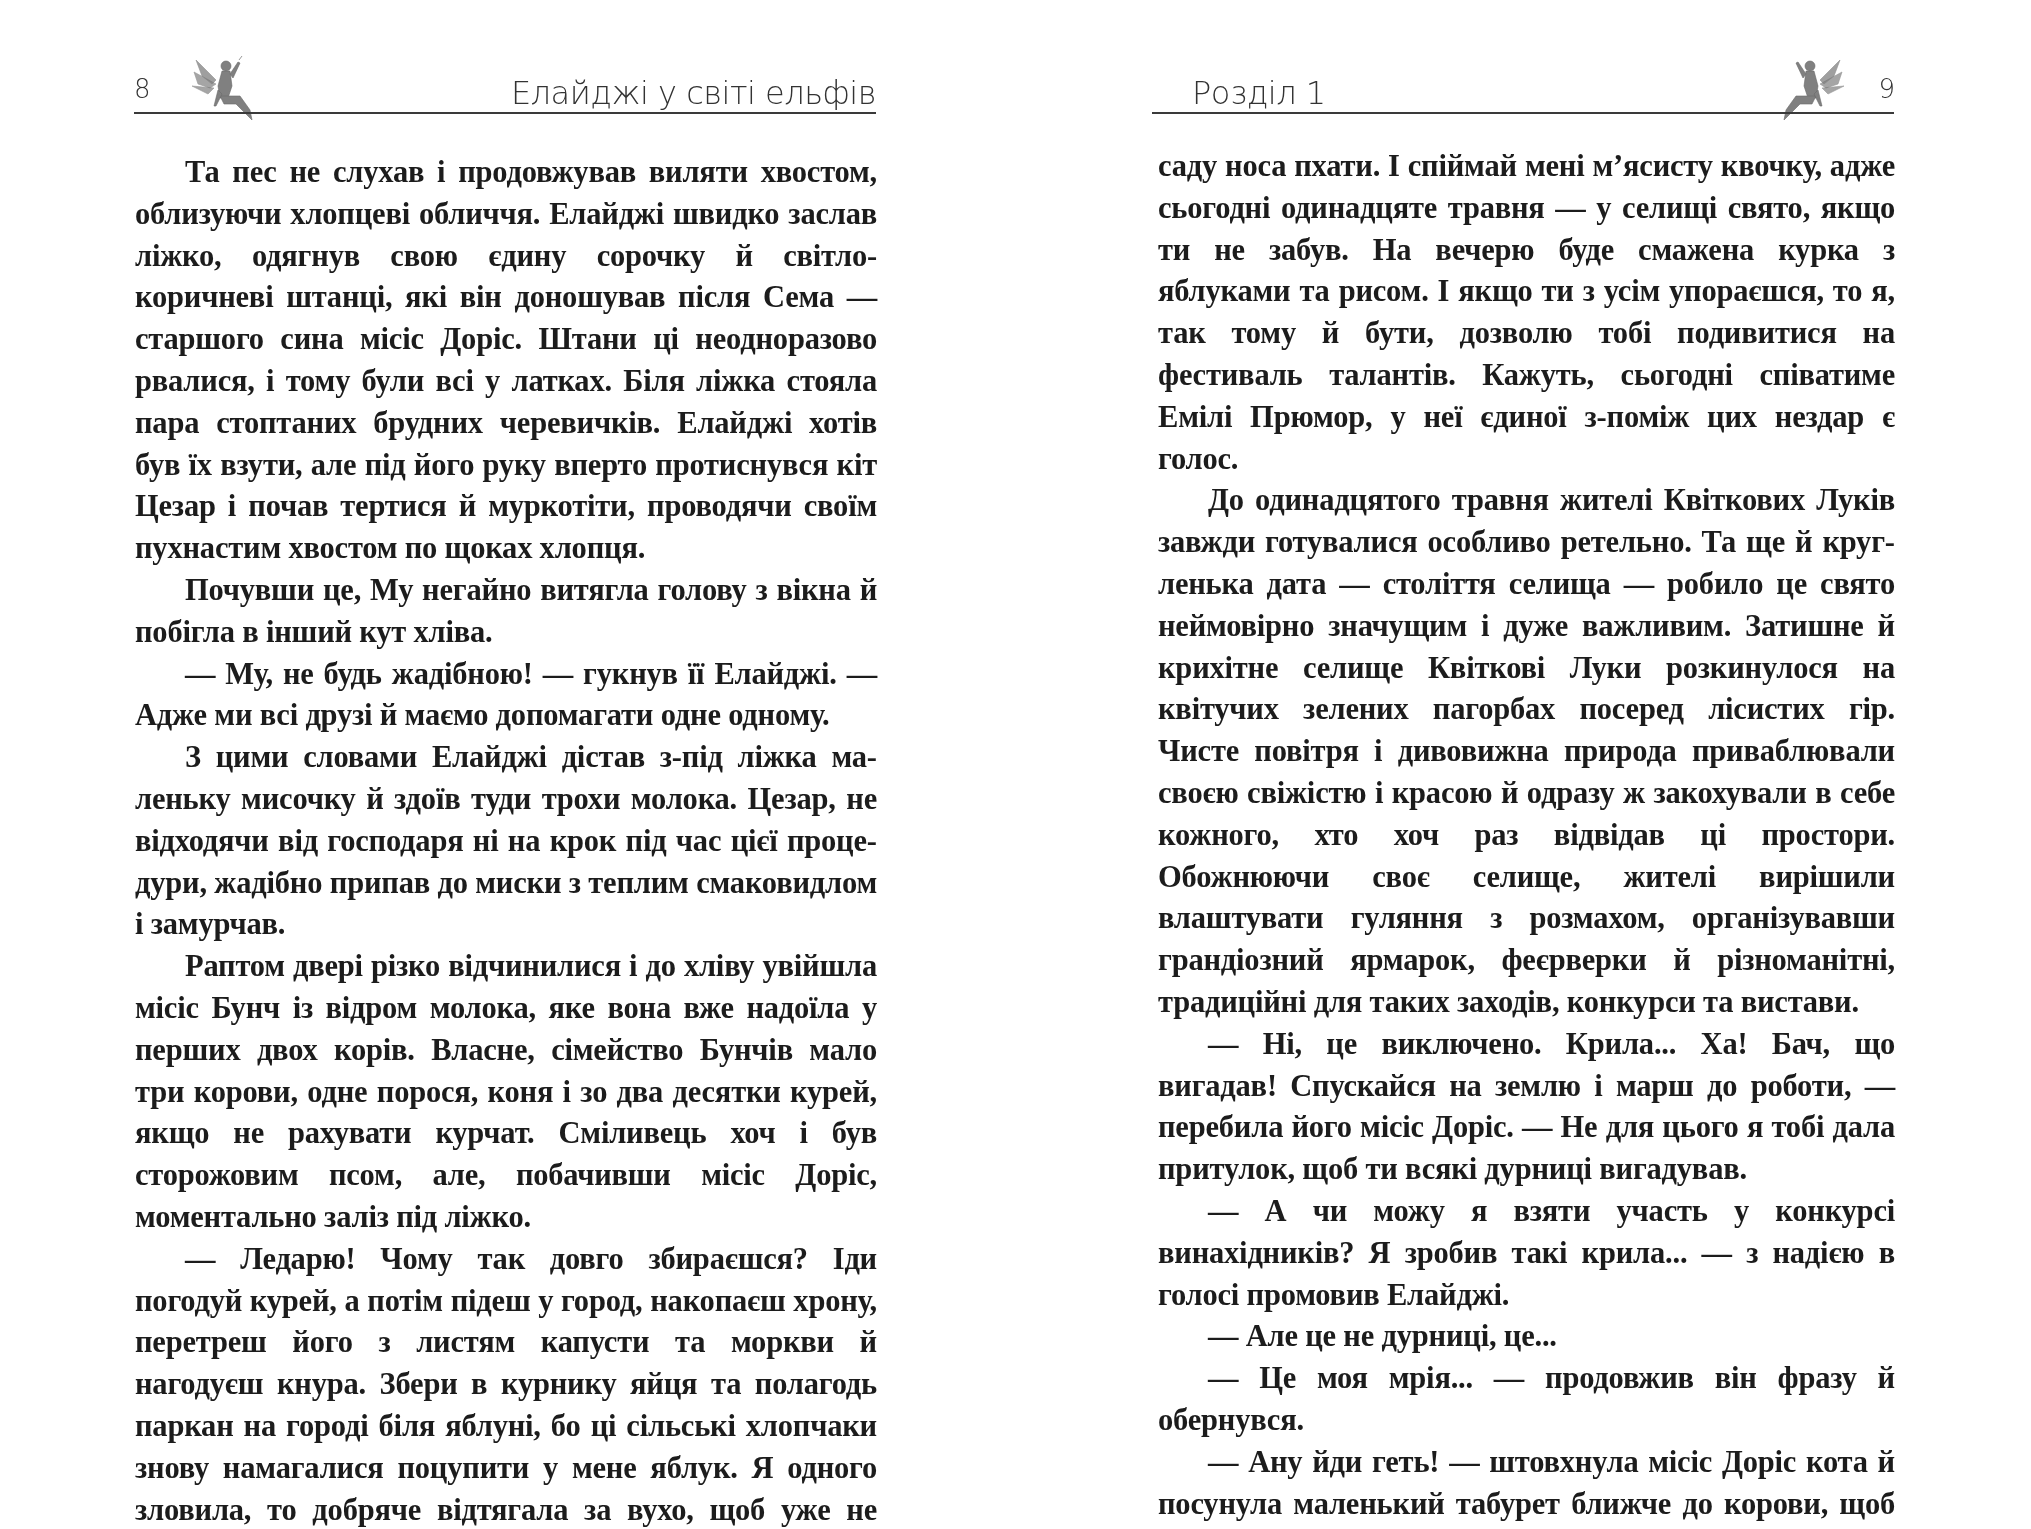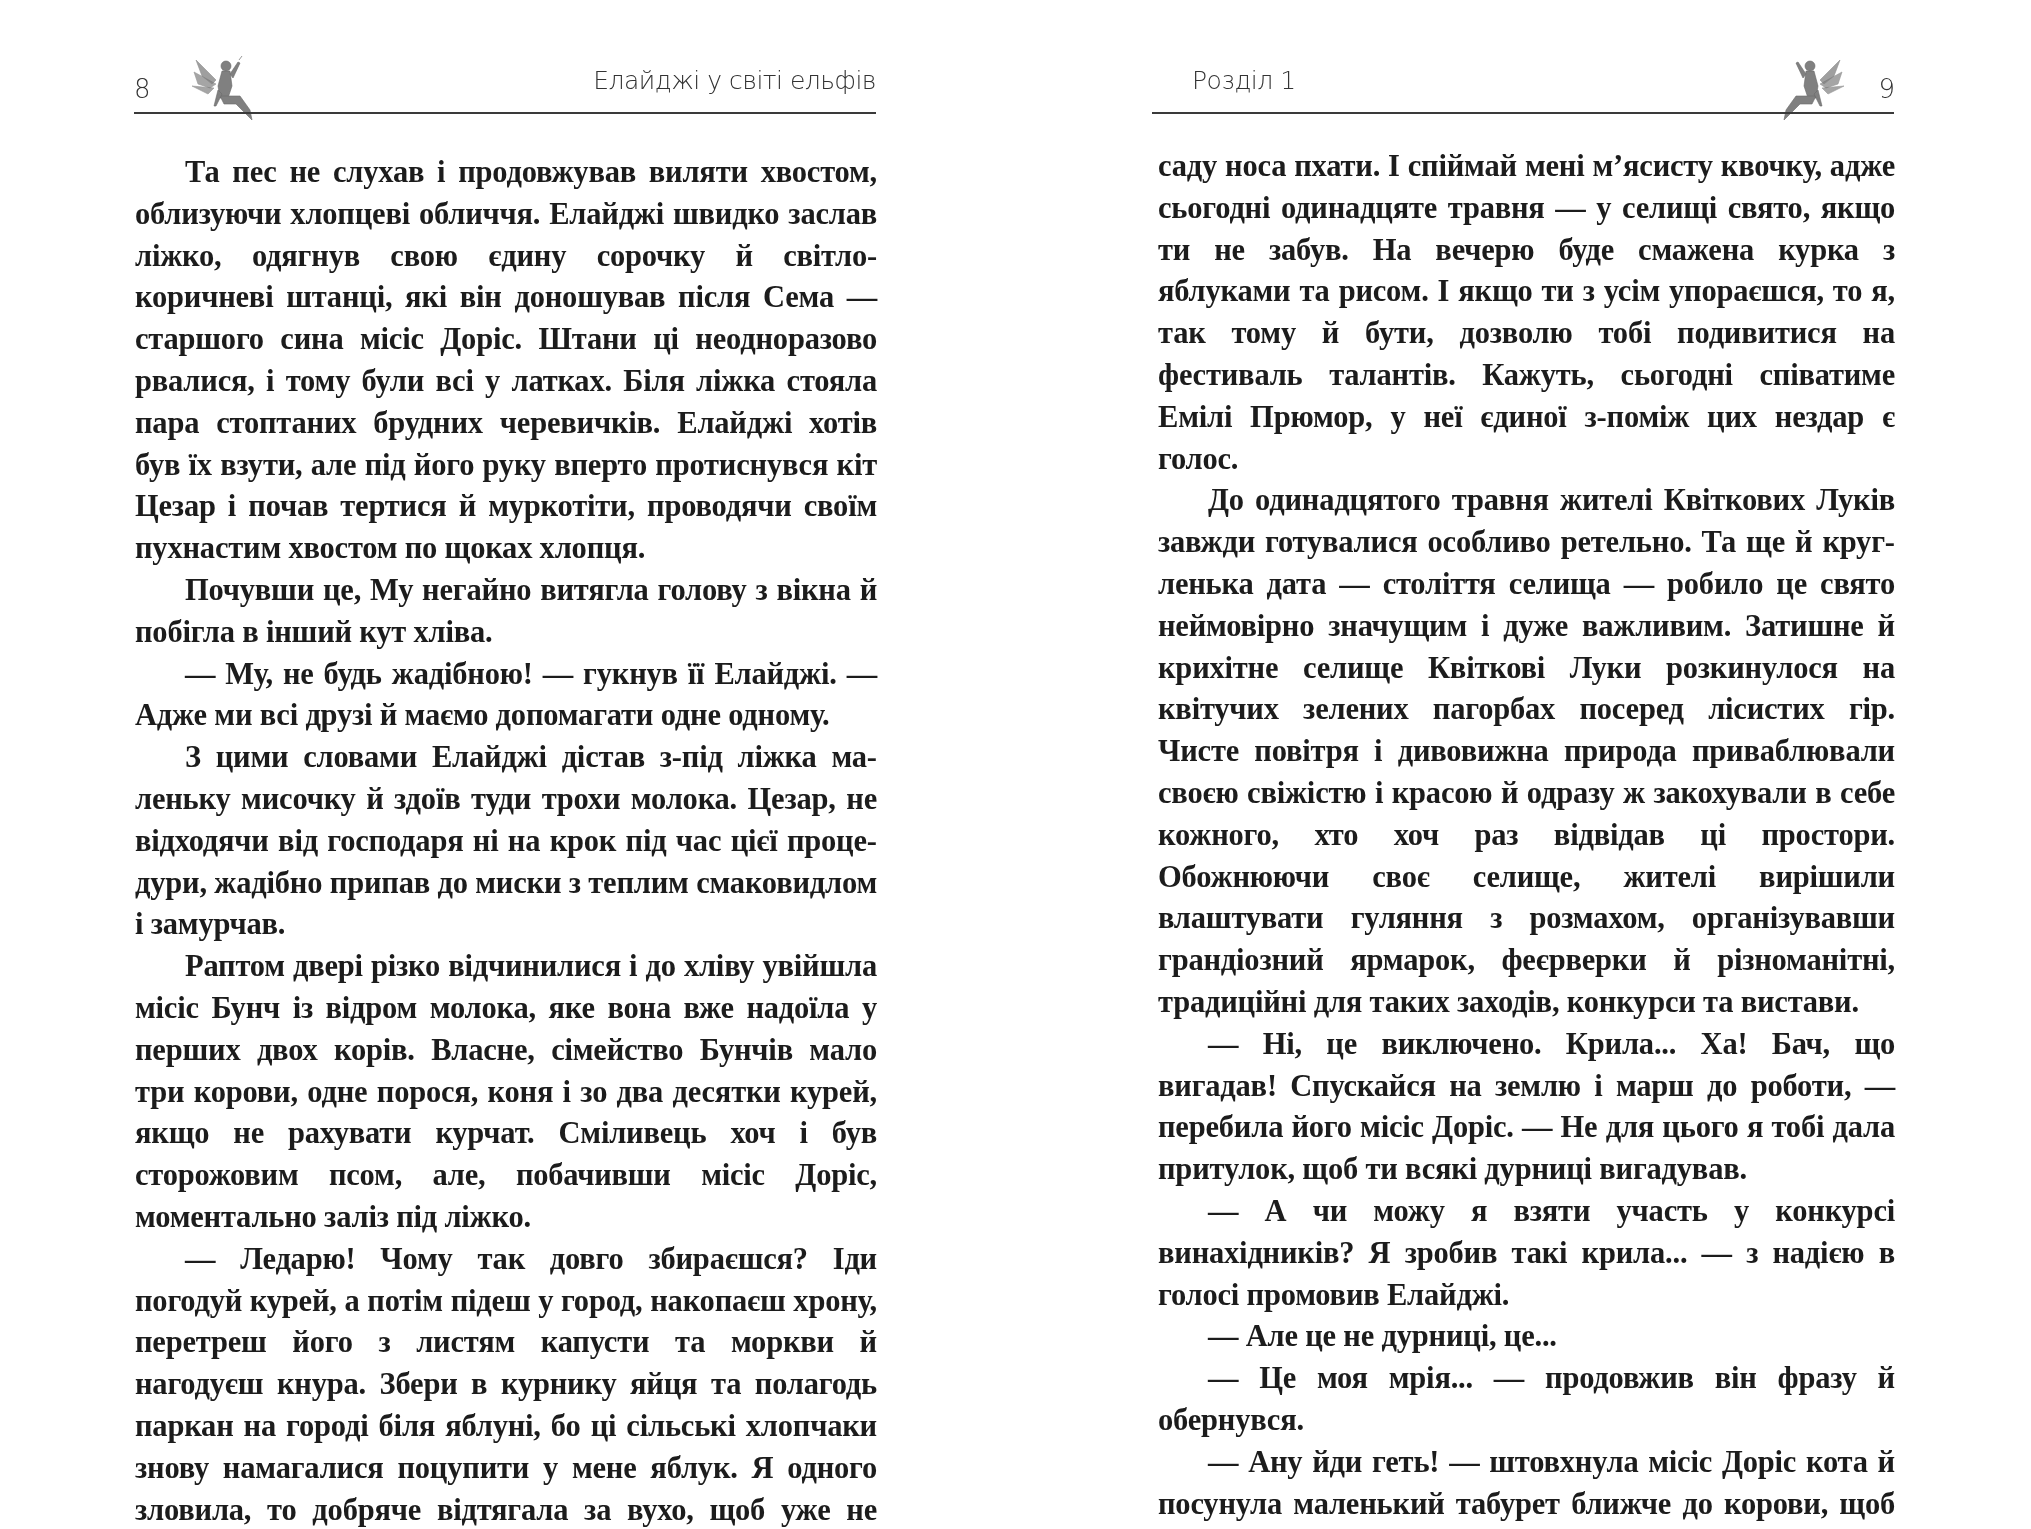--- a/index.html
+++ b/index.html
@@ -46,22 +46,22 @@
       top: 8px;
       font-size: 26px;
       font-weight: 300;
       letter-spacing: -1px;
     }
     .page-left .page-num { left: 0; }
     .page-right .page-num { right: 0; }
 
     .head-title {
       position: absolute;
-      top: 0;
-      font-size: 25px;
+      top: 8px;
+      font-size: 32px;
       letter-spacing: -0.5px;
       font-weight: 300;
     }
     .page-left .head-title { right: 0; }
     .page-right .head-title { left: 0; margin-left: 40px; }
 
     .fairy {
       position: absolute;
       top: -12px;
       width: 90px;

